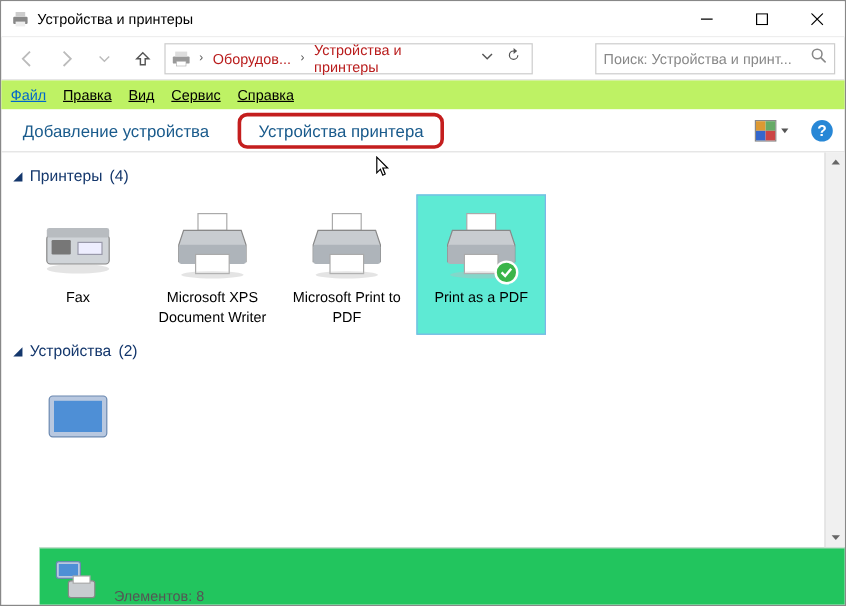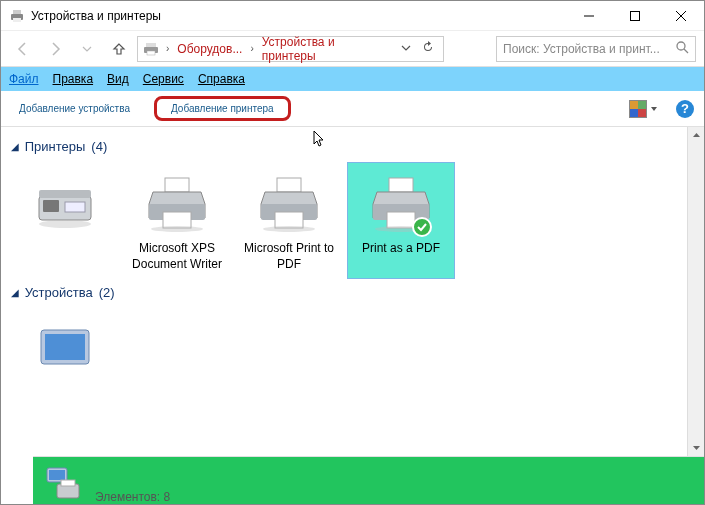--- a/index.html
+++ b/index.html
@@ -18,28 +18,28 @@
 .navbar .nav-btn.disabled { color: #bbb; }
 .navbar .address { flex: 1; height: 26px; border: 1px solid #ccc; display: flex; align-items: center; padding: 0 4px; gap: 4px; }
 .navbar .address .crumb { font-size: 12px; color: #b91c1c; padding: 0 2px; }
 .navbar .address .chev { color: #555; font-size: 10px; padding: 0 2px; }
 .navbar .address .addr-icon { width: 18px; height: 18px; flex-shrink: 0; }
 .navbar .address .spacer { flex: 1; }
 .navbar .search { width: 200px; height: 26px; border: 1px solid #ccc; display: flex; align-items: center; padding: 0 6px; gap: 6px; margin-left: 48px; }
 .navbar .search .placeholder { font-size: 12px; color: #888; flex: 1; white-space: nowrap; overflow: hidden; text-overflow: ellipsis; }
 
 
-.menubar { height: 24px; display: flex; align-items: center; padding: 0 8px; gap: 14px; background: #7dd3fc; }
+.menubar { height: 24px; display: flex; align-items: center; padding: 0 8px; gap: 14px; background: #bef264; }
 .menubar .menu-item { font-size: 12px; color: #000; text-decoration: underline; text-decoration-color: transparent; }
 .menubar .menu-item .ul { text-decoration: underline; }
 .menubar .menu-item.active { color: #0066cc; }
 
 
 .commandbar { height: 36px; display: flex; align-items: center; padding: 0 10px; gap: 16px; border-bottom: 1px solid #e0e0e0; }
-.commandbar .cmd { font-size: 10px; color: #1a5b8c; padding: 4px 8px; }
+.commandbar .cmd { font-size: 14px; color: #1a5b8c; padding: 4px 8px; }
 .commandbar .cmd.highlighted { border: 3px solid #c41e1e; border-radius: 8px; padding: 4px 14px; }
 .commandbar .right { margin-left: auto; display: flex; align-items: center; gap: 18px; }
 .view-icon { width: 18px; height: 18px; border: 1px solid #888; display: grid; grid-template-columns: 1fr 1fr; grid-template-rows: 1fr 1fr; }
 .view-icon span:nth-child(1){ background:#d93; } .view-icon span:nth-child(2){ background:#6a6; }
 .view-icon span:nth-child(3){ background:#36c; } .view-icon span:nth-child(4){ background:#c44; }
 .help-icon { width: 18px; height: 18px; border-radius: 50%; background: #2787d6; color: #fff; font-size: 13px; font-weight: bold; display: flex; align-items: center; justify-content: center; }
 
 .cursor-arrow { position: absolute; left: 313px; top: 130px; }
 
 
@@ -150,21 +150,21 @@
 <div class="menubar">
   <span class="menu-item active"><span class="ul">Файл</span></span>
   <span class="menu-item"><span class="ul">Правка</span></span>
   <span class="menu-item"><span class="ul">Вид</span></span>
   <span class="menu-item"><span class="ul">Сервис</span></span>
   <span class="menu-item"><span class="ul">Справка</span></span>
 </div>
 
 <div class="commandbar">
   <span class="cmd">Добавление устройства</span>
-  <span class="cmd highlighted">Добавление принтера</span>
+  <span class="cmd highlighted">Устройства принтера</span>
   <div class="right">
     <span style="display:flex;align-items:center;gap:3px;">
       <span class="view-icon">
           <span></span>
           <span></span>
           <span></span>
           <span></span>
         </span>
       <svg width="8" height="8" viewBox="0 0 8 8">
           <path d="M1 2 L4 6 L7 2 Z" fill="#555"></path>
@@ -193,20 +193,21 @@
     <div class="item">
       <div class="icon-box">
         <svg width="68" height="56" viewBox="0 0 68 56">
           <rect x="8" y="20" width="52" height="24" rx="3" fill="#d0d4d8" stroke="#888"></rect>
           <rect x="8" y="14" width="52" height="8" rx="2" fill="#b8bcc0"></rect>
           <rect x="12" y="24" width="16" height="12" fill="#777" rx="1"></rect>
           <rect x="34" y="26" width="20" height="10" fill="#eef" stroke="#99a"></rect>
           <ellipse cx="34" cy="48" rx="26" ry="4" fill="#bbb" opacity="0.4"></ellipse>
         </svg>
       </div>
+      <div class="label">Fax</div>
     </div>
 
     <div class="item">
       <div class="icon-box">
         <svg width="68" height="60" viewBox="0 0 68 60">
           <rect x="22" y="4" width="24" height="14" fill="#fff" stroke="#aaa"></rect>
           <path d="M10 18 L58 18 L62 30 L62 44 L6 44 L6 30 Z" fill="#c8ccd0" stroke="#888"></path>
           <rect x="6" y="30" width="56" height="16" fill="#aeb4ba" rx="2"></rect>
           <rect x="20" y="38" width="28" height="16" fill="#fff" stroke="#aaa"></rect>
           <ellipse cx="34" cy="55" rx="26" ry="3" fill="#bbb" opacity="0.4"></ellipse>

